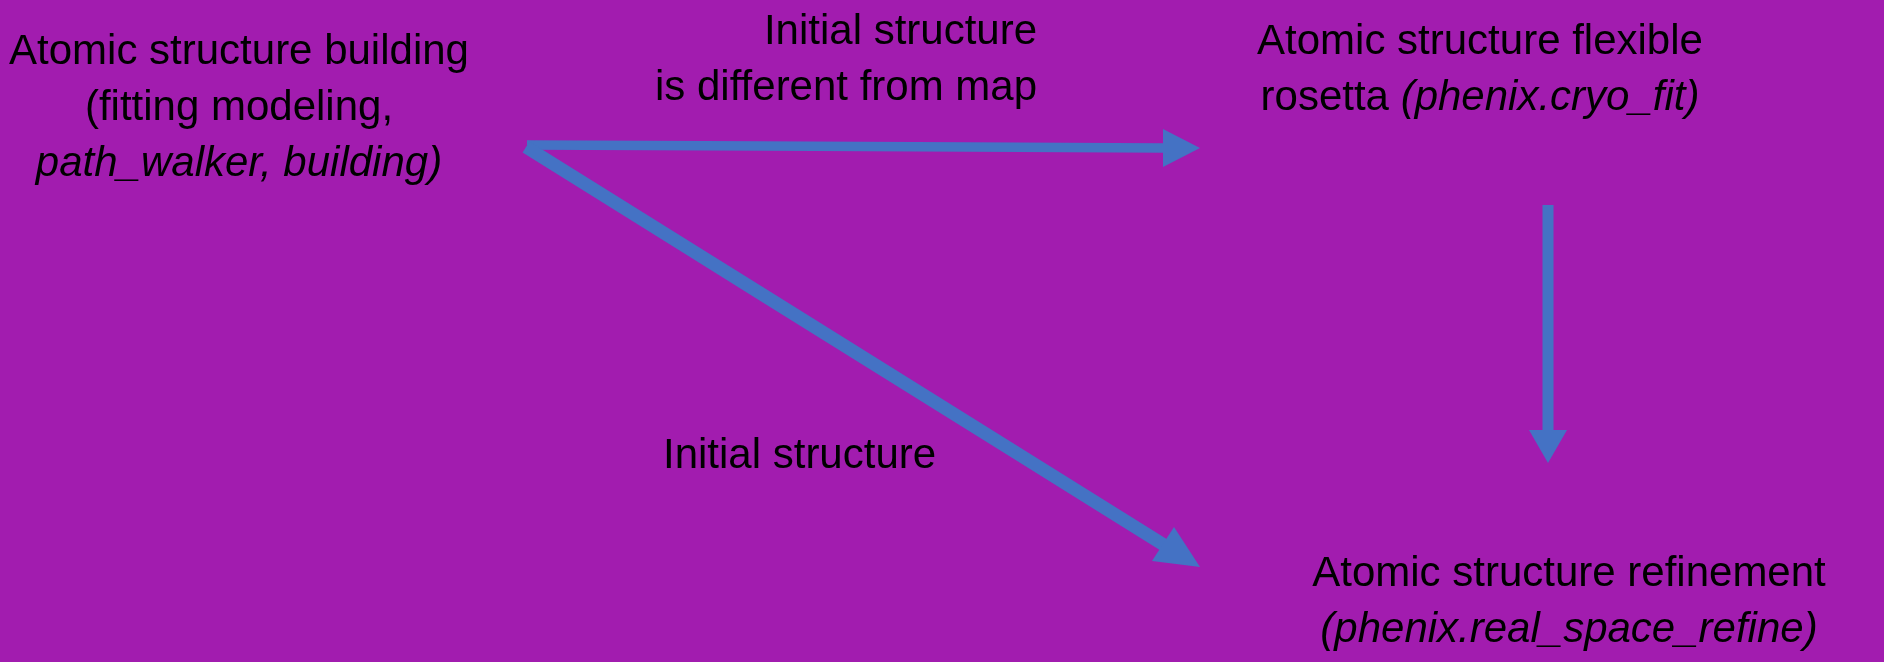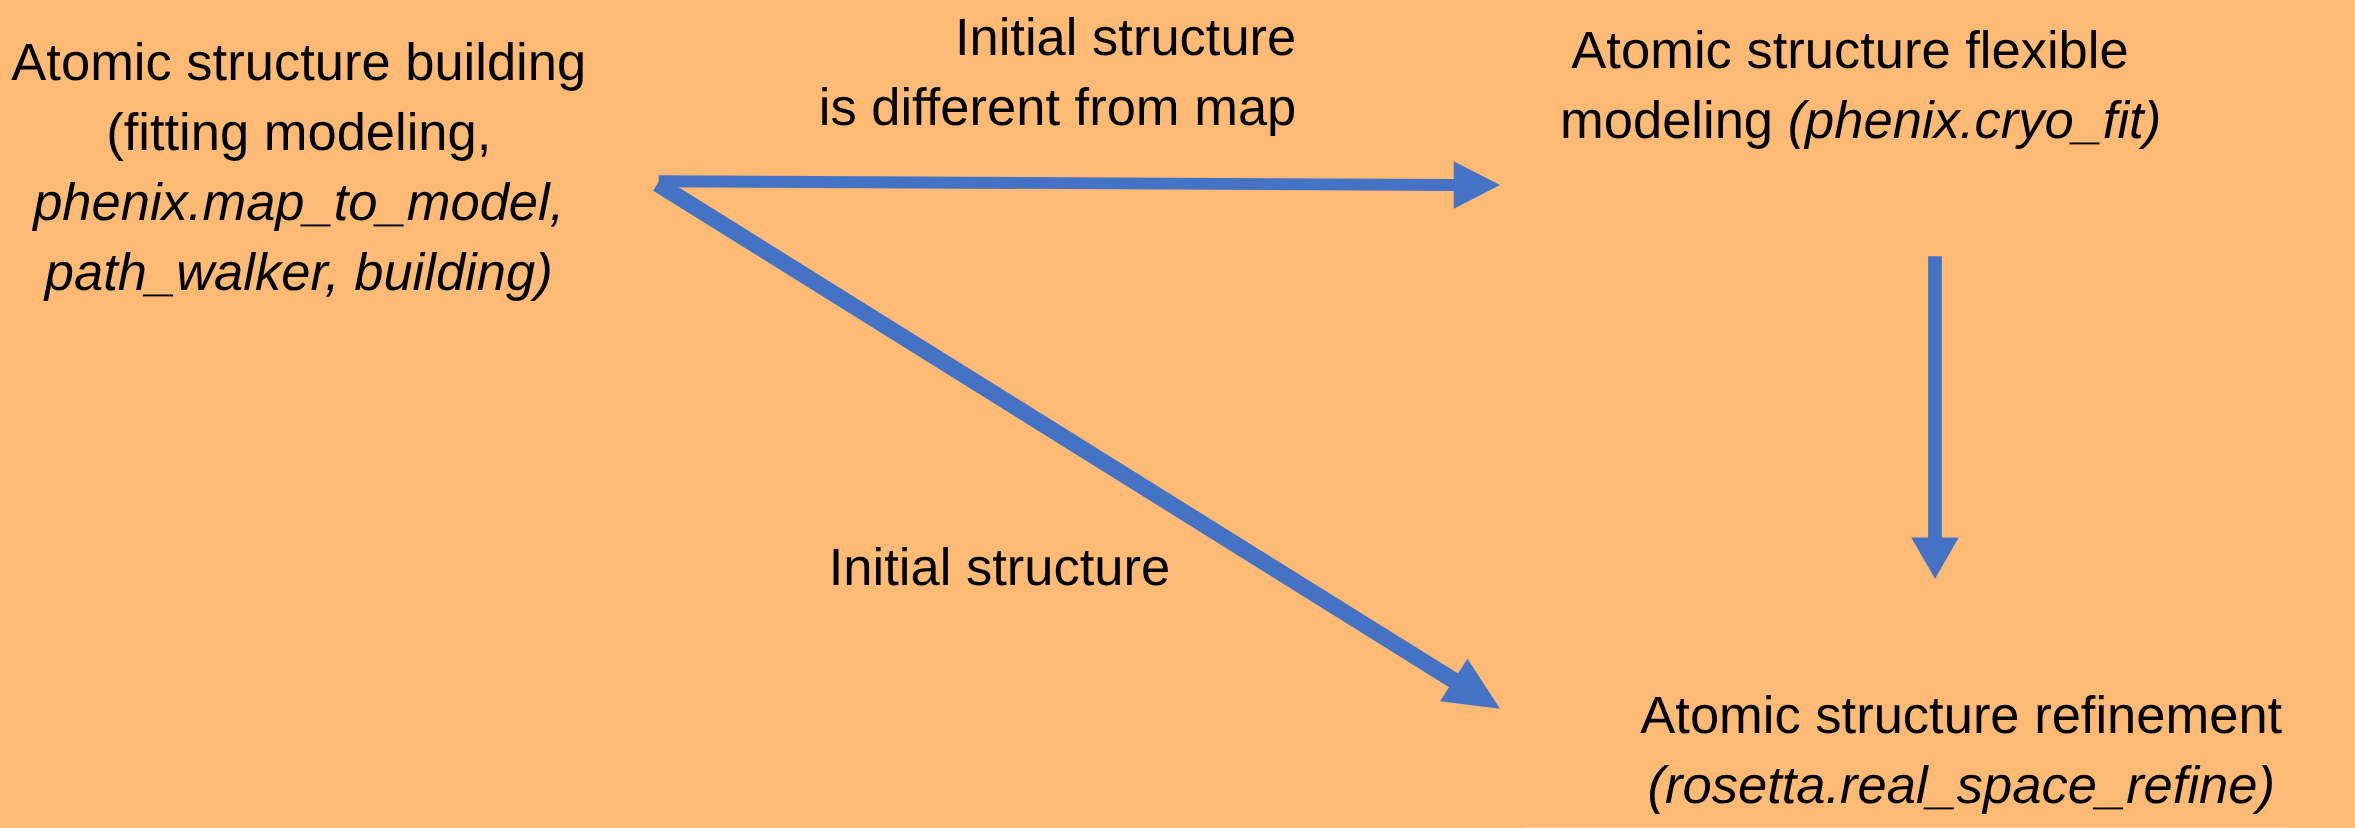--- a/index.html
+++ b/index.html
@@ -11,21 +11,21 @@
     width: 1884px;
     height: 662px;
     overflow: hidden;
     font-family: "Liberation Sans", sans-serif;
     color: #000000;
   }
   .canvas {
     position: relative;
     width: 1884px;
     height: 662px;
-    background: #fdba74;
+    background: #a21caf;
   }
   .arrows {
     position: absolute;
     left: 0;
     top: 0;
     width: 1884px;
     height: 662px;
   }
   .arrow-line {
     stroke: var(--arrow-color, #4472C4);
@@ -76,36 +76,35 @@
 
     <g>
       <line class="arrow-line" x1="1548" y1="205" x2="1548" y2="432" stroke-width="11"></line>
       <polygon class="arrow-head" points="1548,463 1529,430 1567,430"></polygon>
     </g>
   </svg>
 
   <div class="node node-building">
     <div>Atomic structure building</div>
     <div>(fitting modeling,</div>
-    <div class="italic">phenix.map_to_model,</div>
     <div class="italic">path_walker, building)</div>
   </div>
 
   <div class="edge-label label-different">
     <div>Initial structure</div>
     <div>is different from map</div>
   </div>
 
   <div class="node node-fitting">
     <div>Atomic structure flexible</div>
-    <div><span>modeling </span><span class="italic">(phenix.cryo_fit)</span></div>
+    <div><span>rosetta </span><span class="italic">(phenix.cryo_fit)</span></div>
   </div>
 
   <div class="edge-label label-similar">
     <div>Initial structure</div>
   </div>
 
   <div class="node node-refinement">
     <div>Atomic structure refinement</div>
-    <div class="italic">(rosetta.real_space_refine)</div>
+    <div class="italic">(phenix.real_space_refine)</div>
   </div>
 
 </div>
 
 </body></html>

